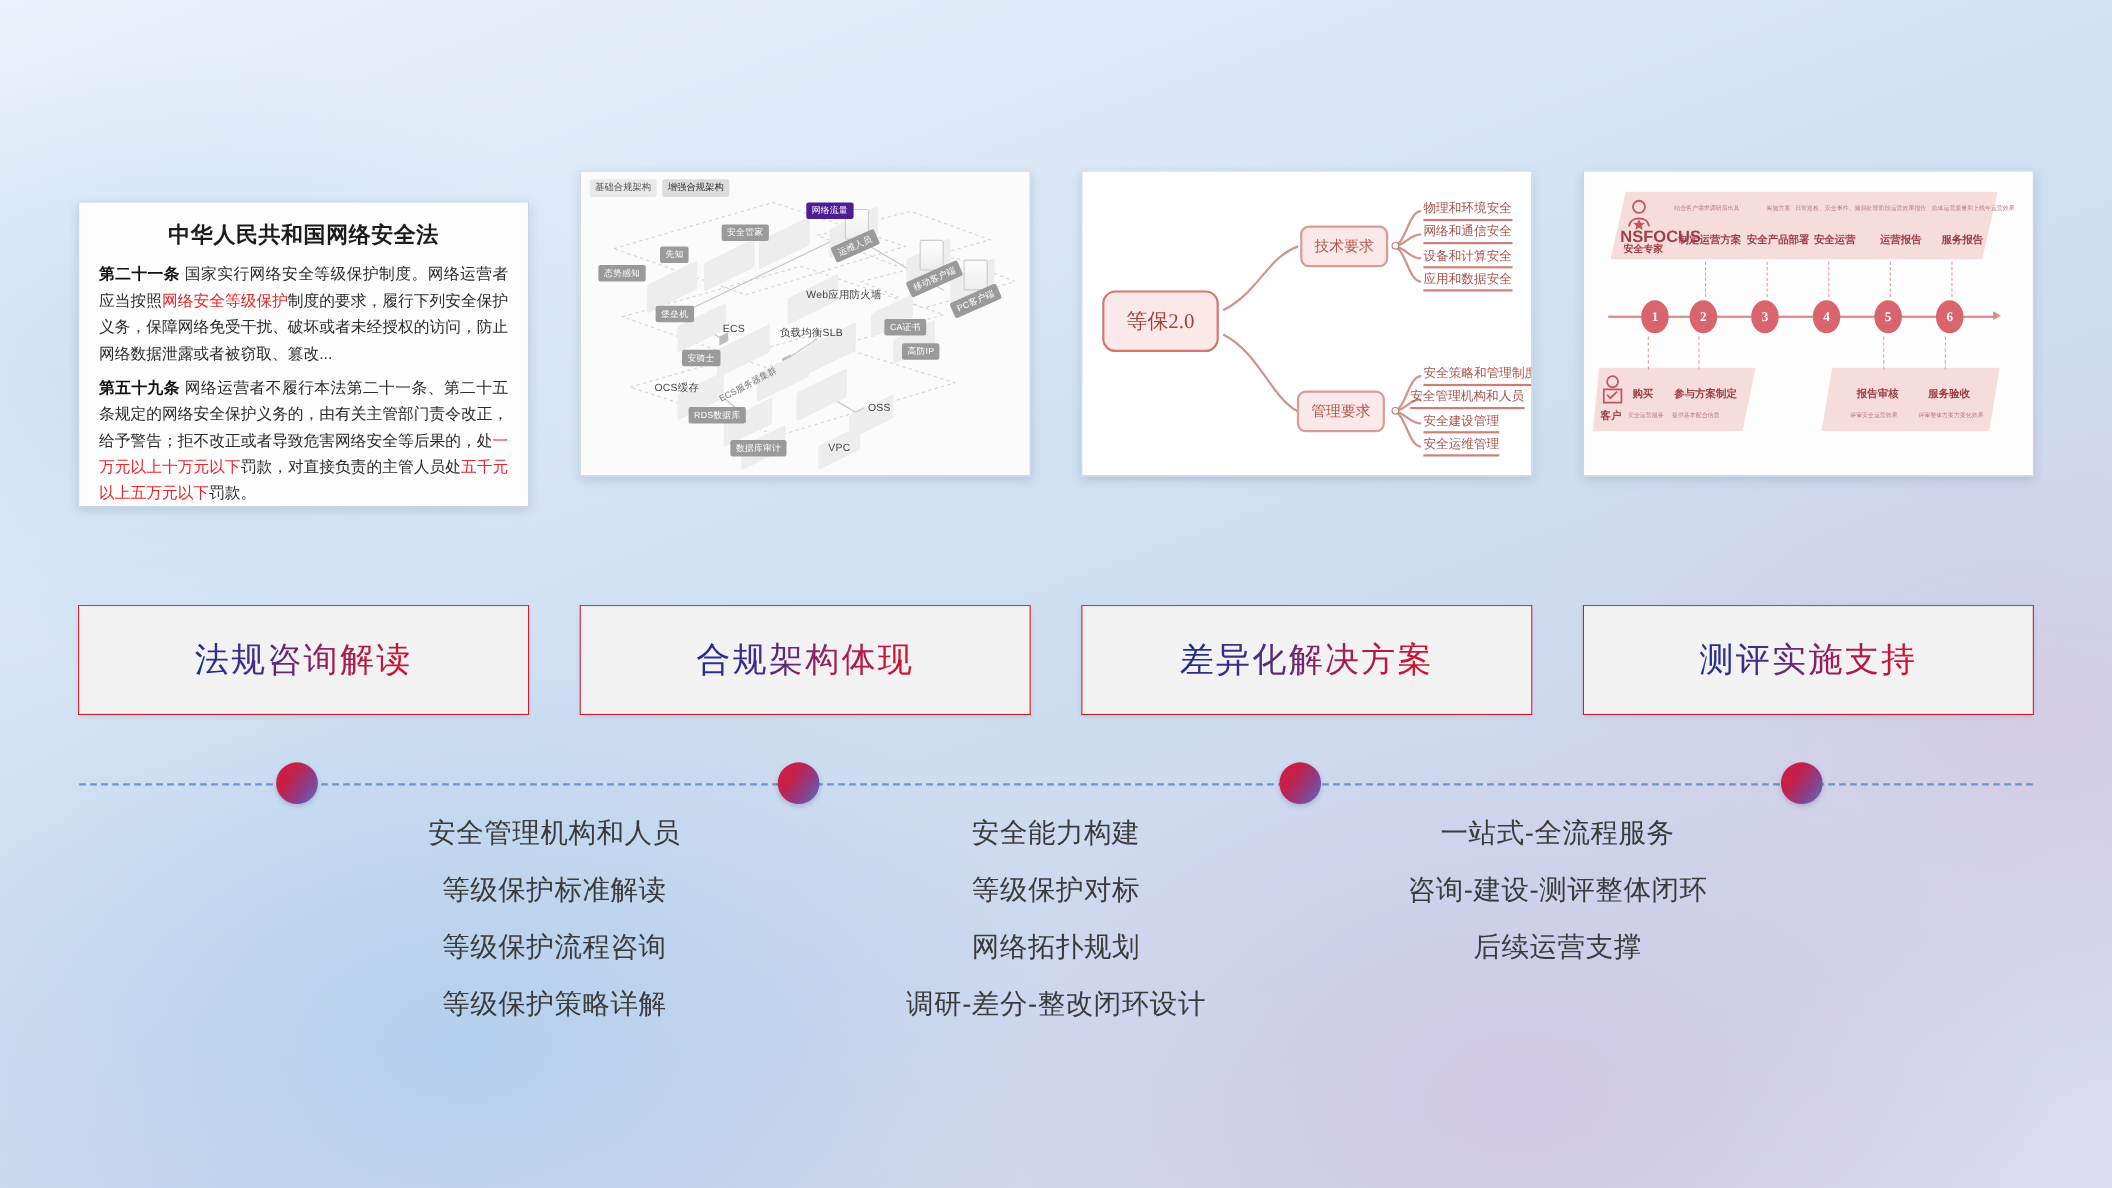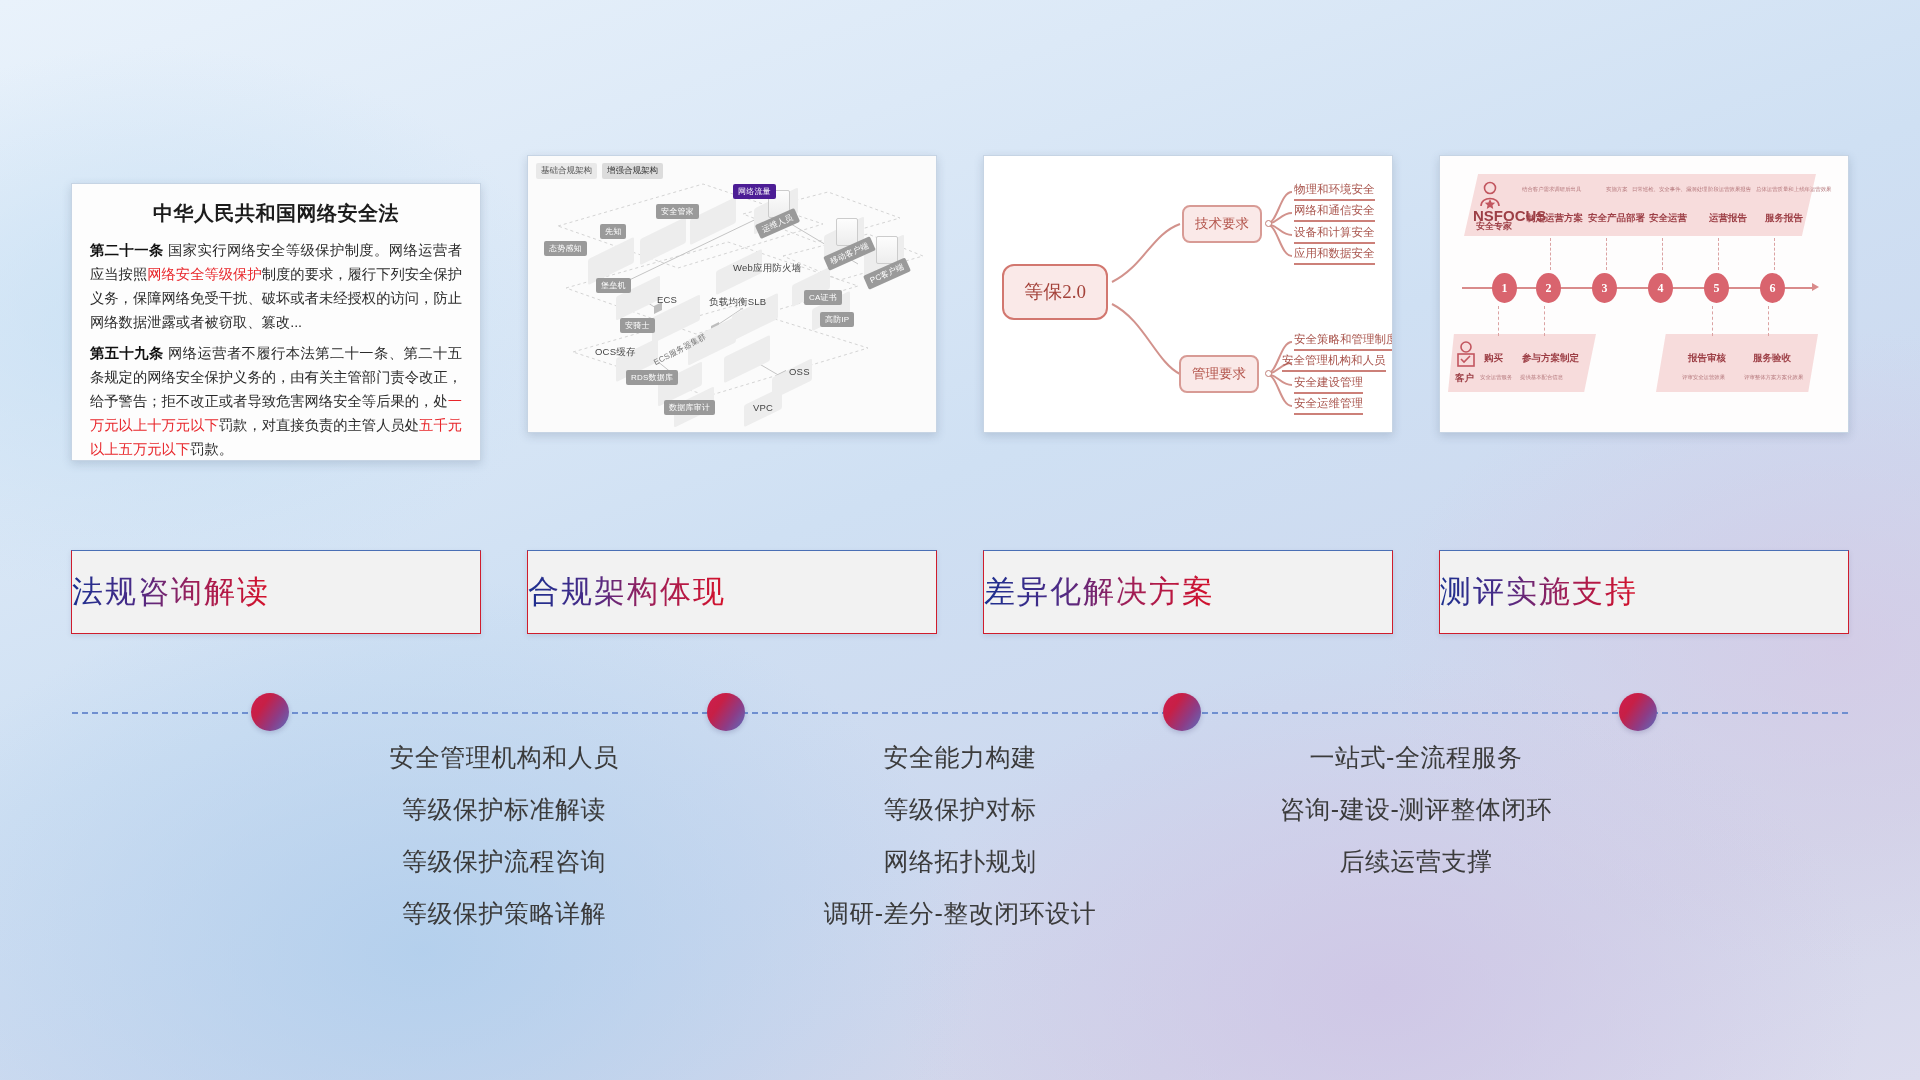--- a/index.html
+++ b/index.html
@@ -130,25 +130,25 @@
   .nsf-lbl { position: absolute; font-size: 9.5px; color: #9d3f46; font-weight: 700; white-space: nowrap; }
   .nsf-sub { position: absolute; font-size: 5.4px; color: #b67a7e; white-space: nowrap; }
   .nsf-dash { position: absolute; width: 1px; border-left: 1px dashed #dba2a2; }
 
   
   .titles-row {
     position: absolute; top: 550px; left: 0; width: 1920px;
     display: flex; justify-content: center; gap: 46px;
   }
   .title-box {
-    width: 410px; height: 84px;
+    width: 410px; height: 100px;
     background: #f2f2f2;
     border: 1.6px solid #cf1d2d;
     border-top-color: #4a6fb5;
-    display: flex; align-items: center; 
+    display: flex; align-items: center; justify-content: center;
     box-shadow: 0 2px 5px rgba(60,80,110,0.13);
   }
   .title-text {
     font-size: 31px; font-weight: 400; letter-spacing: 2px;
     background: linear-gradient(90deg, #1b2f8f 0%, #4b2b87 32%, #9e1f58 62%, #d5112a 100%);
     -webkit-background-clip: text; background-clip: text;
     -webkit-text-fill-color: transparent; color: transparent;
     white-space: nowrap;
   }
 

